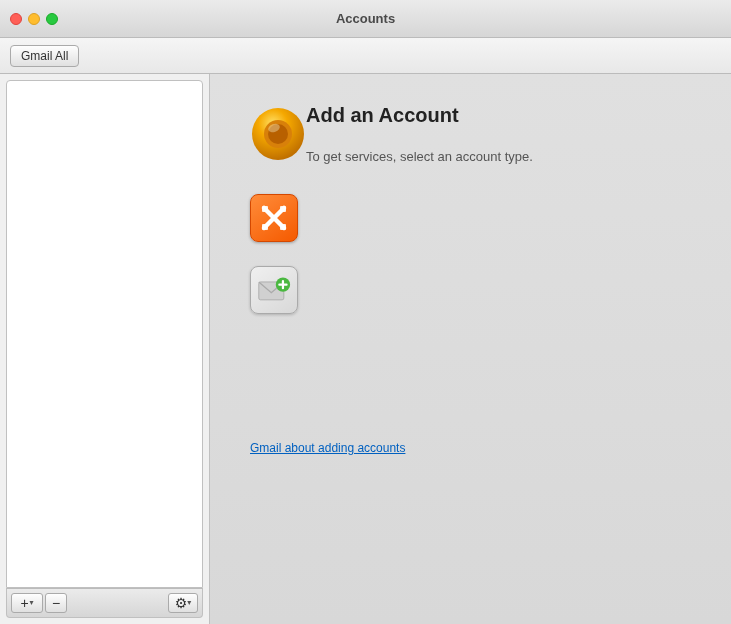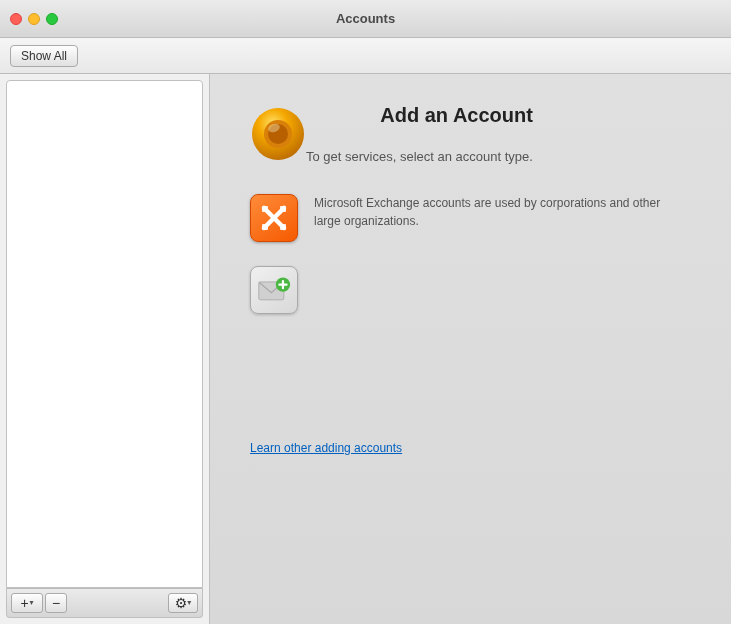--- a/index.html
+++ b/index.html
@@ -169,21 +169,20 @@
       width: 56px;
       height: 56px;
       position: relative;
     }
 
     .add-account-title {
       font-size: 20px;
       font-weight: 700;
       color: #222;
       margin-bottom: 22px;
-      text-align: right;
     }
 
     .add-account-subtitle {
       font-size: 13px;
       color: #555;
     }
 
     
     .account-type {
       display: flex;
@@ -272,21 +271,21 @@
 <div class="title-bar">
   <div class="traffic-lights">
     <div class="traffic-light close"></div>
     <div class="traffic-light minimize"></div>
     <div class="traffic-light maximize"></div>
   </div>
   <span class="title-bar-title">Accounts</span>
 </div>
 
 <div class="toolbar">
-  <button class="show-all-btn">Show All</button>
+  <button class="show-all-btn">Gmail All</button>
 </div>
 
 <div class="main-content">
 
   <div class="sidebar">
     <div class="sidebar-list"></div>
     <div class="sidebar-toolbar">
       <button class="sidebar-btn add-btn">
         <span>+</span>
         <span class="chevron-small">▾</span>
@@ -337,21 +336,20 @@
           <line x1="6" y1="6" x2="26" y2="26" stroke="white" stroke-width="4.5" stroke-linecap="round"></line>
           <line x1="26" y1="6" x2="6" y2="26" stroke="white" stroke-width="4.5" stroke-linecap="round"></line>
 
           <rect x="4" y="4" width="6" height="6" rx="1" fill="white" opacity="0.9"></rect>
           <rect x="22" y="4" width="6" height="6" rx="1" fill="white" opacity="0.9"></rect>
           <rect x="4" y="22" width="6" height="6" rx="1" fill="white" opacity="0.9"></rect>
           <rect x="22" y="22" width="6" height="6" rx="1" fill="white" opacity="0.9"></rect>
         </svg>
       </div>
       <div class="account-type-info">
-        <div class="account-type-desc">Microsoft Exchange accounts are used by corporations and other large organizations.</div>
       </div>
     </div>
 
     <div class="account-type">
       <div class="account-type-icon email-icon">
         <svg class="email-svg" viewBox="0 0 38 30" xmlns="http://www.w3.org/2000/svg">
 
           <rect x="2" y="6" width="28" height="20" rx="2" fill="#d0d0d0" stroke="#aaa" stroke-width="1"></rect>
           <polyline points="2,6 16,18 30,6" fill="none" stroke="#aaa" stroke-width="1.5"></polyline>
 
@@ -360,17 +358,17 @@
           <line x1="25" y1="9" x2="33" y2="9" stroke="white" stroke-width="2.5" stroke-linecap="round"></line>
         </svg>
       </div>
       <div class="account-type-info">
       </div>
     </div>
 
     <div style="flex:1; min-height: 80px;"></div>
 
     <div class="learn-more-section">
-      <a class="learn-more-link" href="#">Learn other adding accounts</a>
+      <a class="learn-more-link" href="#">Gmail about adding accounts</a>
     </div>
 
   </div>
 </div>
 
 </body></html>

